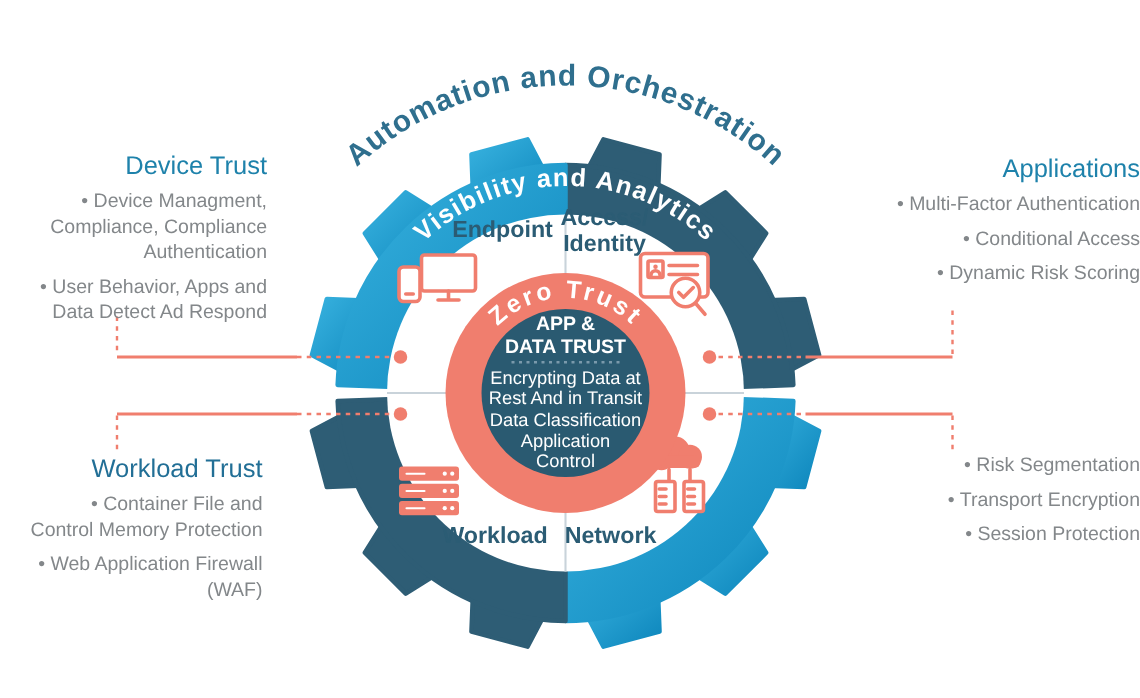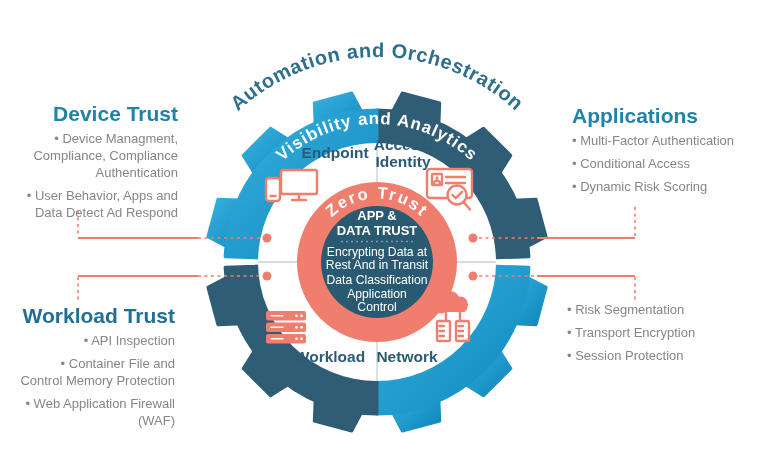--- a/index.html
+++ b/index.html
@@ -25,23 +25,23 @@
   .conn-solid{stroke:var(--coral);stroke-width:2;fill:none;}
   .conn-dash{stroke:var(--coral);stroke-width:1.6;stroke-dasharray:3 3.5;fill:none;}
   .conn-dot{fill:var(--coral);}
   .icon-stroke{stroke:var(--coral);fill:none;stroke-width:2.4;stroke-linecap:round;stroke-linejoin:round;}
   .icon-fillw{fill:#fff;stroke:var(--coral);stroke-width:2.4;stroke-linejoin:round;}
   .icon-fillc{fill:var(--coral);}
   .icon-wline{stroke:#fff;stroke-width:1.4;stroke-linecap:round;}
 
   
   .panel{position:absolute;font-size:13px;line-height:1.3;color:var(--bodyText);}
-  .panel-title{font-size:21px;font-weight:bold;margin-bottom:4px;}
+  .panel-title{font-size:17px;font-weight:normal;margin-bottom:4px;}
   .panel.left{text-align:right;}
-  .panel.right{text-align:left;}
+  .panel.right{text-align:right;}
   .panel .panel-item{margin-bottom:6px;}
   .t-top .panel-title{color:var(--headTop);}
   .t-bottom .panel-title{color:var(--headBottom);}
   .panel-device{right:582px;top:100px;width:158px;}
   .panel-workload{right:585px;top:302px;width:158px;}
   .panel-apps{left:572px;top:102px;width:188px;}
   .panel-transport{left:567px;top:302px;width:193px;}
 </style>
 </head>
 <body>
@@ -179,21 +179,20 @@
   </svg>
 
   <div class="panel left t-top panel-device">
     <div class="panel-title">Device Trust</div>
     <div class="panel-item">• Device Managment, Compliance, Compliance Authentication</div>
     <div class="panel-item">• User Behavior, Apps and Data Detect Ad Respond</div>
   </div>
 
   <div class="panel left t-bottom panel-workload">
     <div class="panel-title">Workload Trust</div>
-    <div class="panel-item">• API Inspection</div>
     <div class="panel-item">• Container File and Control Memory Protection</div>
     <div class="panel-item">• Web Application Firewall (WAF)</div>
   </div>
 
   <div class="panel right t-top panel-apps">
     <div class="panel-title">Applications</div>
     <div class="panel-item">• Multi-Factor Authentication</div>
     <div class="panel-item">• Conditional Access</div>
     <div class="panel-item">• Dynamic Risk Scoring</div>
   </div>

